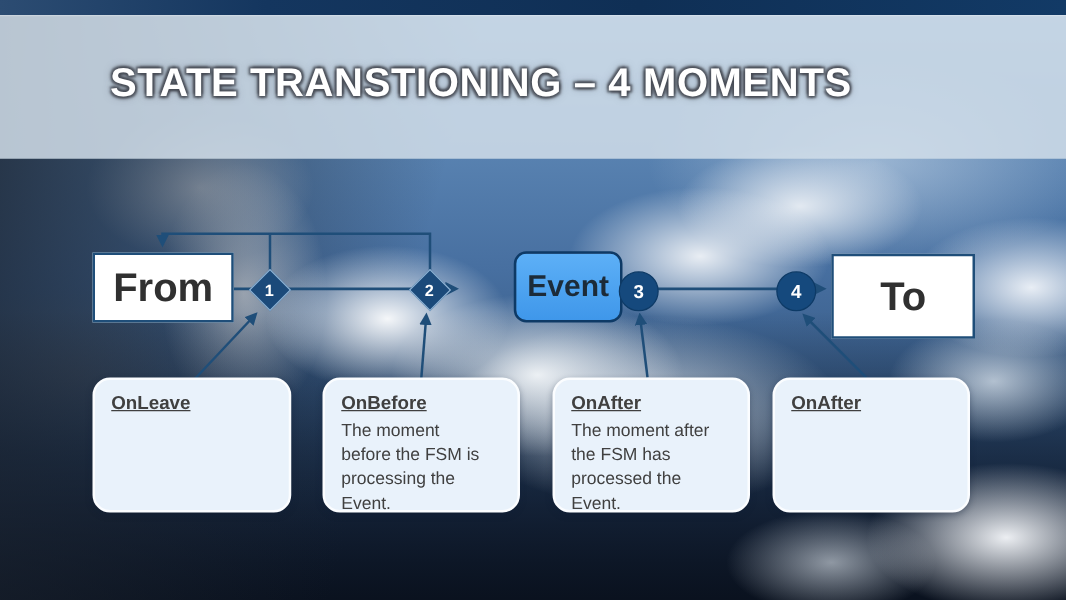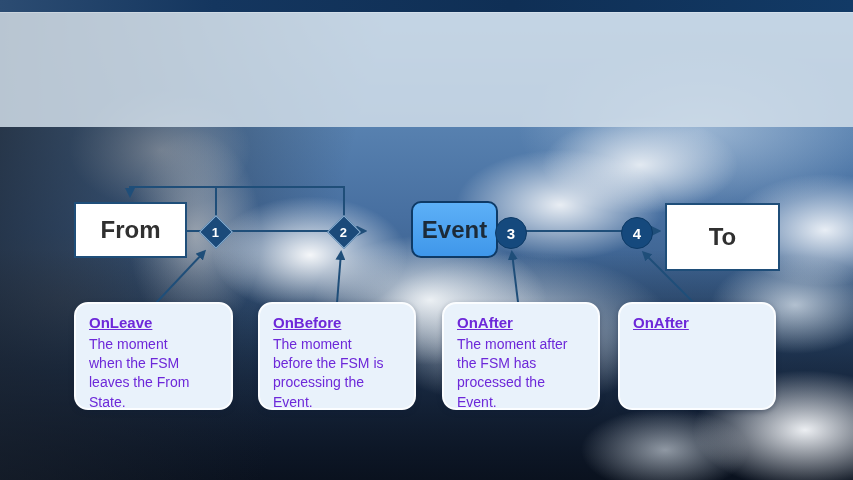--- a/index.html
+++ b/index.html
@@ -50,21 +50,21 @@
     white-space:nowrap;
   }
   
   .connectors{position:absolute;inset:0;z-index:4;pointer-events:none;}
   .conn{stroke:#1f4e79;stroke-width:2.2;fill:none;}
   .conn.thin{stroke-width:2;}
   
   .state-box{
     position:absolute;z-index:5;background:#ffffff;border:2px solid #1f4e79;
     display:flex;align-items:center;justify-content:center;
-    font-size:24px;font-weight:bold;color:#303030;box-sizing:border-box;
+    font-size:32px;font-weight:bold;color:#303030;box-sizing:border-box;
   }
   .box-from{left:74px;top:202px;width:113px;height:56px;}
   .box-to{left:665px;top:203px;width:115px;height:68px;}
   .box-event{
     position:absolute;left:371px;top:201px;width:87px;height:57px;z-index:5;
     background:linear-gradient(180deg,#5db0f7,#3f97ea);
     border:2.5px solid #0e3a66;border-radius:10px;box-sizing:border-box;
     display:flex;align-items:center;justify-content:center;
     font-size:24px;font-weight:bold;color:#1c2b39;margin-left:40px;
   }
@@ -85,36 +85,37 @@
     font-size:15px;font-weight:bold;color:#fff;
   }
   .c3{left:495px;top:217px;}
   .c4{left:621px;top:217px;}
   
   .callout{
     position:absolute;z-index:5;top:302px;width:158px;height:108px;
     background:#e9f2fb;border:2px solid #fbfdff;border-radius:14px;
     box-sizing:border-box;padding:9px 12px 8px 13px;
     box-shadow:0 2px 5px rgba(15,30,55,.35);
-    color:#6d28d9;font-size:14px;line-height:1.38;
+    color:#404040;font-size:14px;line-height:1.38;
   }
   .callout .heading{font-weight:bold;text-decoration:underline;font-size:15px;margin-bottom:1px;}
   .callout .body{max-width:112px;}
   .co1{left:74px;width:159px;}
   .co2{left:258px;}
   .co3{left:442px;}
   .co4{left:618px;}
 </style>
 </head>
 <body>
 
 <div class="slide">
   <div class="sky"></div>
   <div class="top-bar"></div>
   <div class="title-band"></div>
+  <div class="slide-title">STATE TRANSTIONING – 4 MOMENTS</div>
 
   <svg class="connectors" width="853" height="480" viewBox="0 0 853 480">
     <defs>
       <marker id="arrow" viewBox="0 0 10 10" refX="7" refY="5" markerWidth="5" markerHeight="5" orient="auto">
         <path d="M0,0 L10,5 L0,10 z" fill="#1f4e79"></path>
       </marker>
     </defs>
 
     <path class="conn" d="M 187 231 L 364 231" marker-end="url(#arrow)"></path>
 
@@ -152,21 +153,20 @@
   <div class="circle c4">
     <span>4</span>
   </div>
 
   <div class="state-box box-to">
     <span>To</span>
   </div>
 
   <div class="callout co1">
     <div class="heading">OnLeave</div>
-    <div class="body">The moment when the FSM leaves the From State.</div>
   </div>
 
   <div class="callout co2">
     <div class="heading">OnBefore</div>
     <div class="body">The moment before the FSM is processing the Event.</div>
   </div>
 
   <div class="callout co3">
     <div class="heading">OnAfter</div>
     <div class="body">The moment after the FSM has processed the Event.</div>

